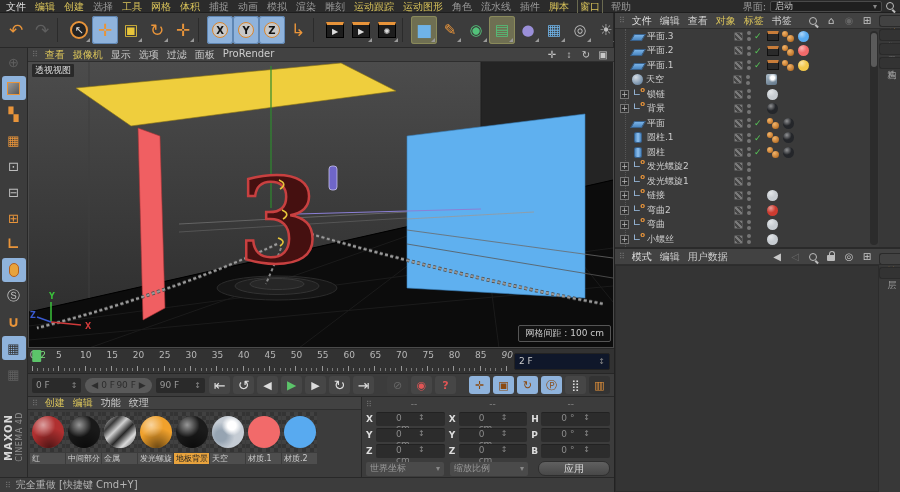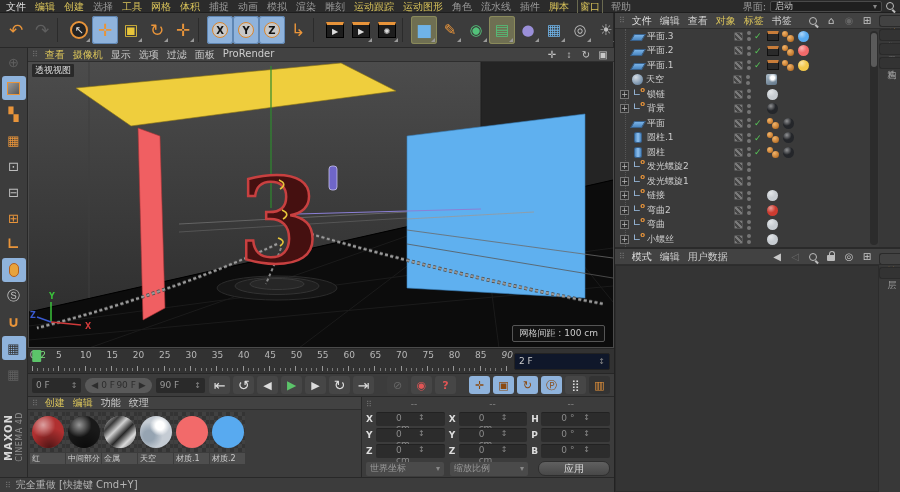--- a/index.html
+++ b/index.html
@@ -73,21 +73,21 @@
                 padding:0 4px; font-size:10px; gap:8px; }
   .handle { color:#6f6f6f; font-size:8px; letter-spacing:-1px; }
   .vp-menubar .mitem { margin-right:0; }
   .vp-nav { margin-left:auto; display:flex; gap:3px; }
   .vp-nav button { width:14px; height:12px; border:0; background:transparent; color:#c8c8c8; font-size:10px;
                    display:flex; align-items:center; justify-content:center; cursor:pointer; }
   .scene { position:absolute; left:1px; right:1px; top:14px; bottom:1px; background:#101010; overflow:hidden; }
   .scene svg { display:block; }
   .vp-viewlabel { position:absolute; left:3px; top:2px; background:rgba(15,15,15,.55); color:#ddd; font-size:9px;
                   padding:0 3px; border-radius:1px; }
-  .vp-gridlabel { position:absolute; right:8px; bottom:5px; background:rgba(20,20,20,.85); color:#ccc; font-size:9px;
+  .vp-gridlabel { position:absolute; right:2px; bottom:5px; background:rgba(20,20,20,.85); color:#ccc; font-size:9px;
                   padding:1px 6px; border:1px solid #555; border-radius:2px;margin-top:40px; }
 
   
   .timeline { position:absolute; left:28px; top:348px; width:586px; height:26px; background:#323232;
               border-top:1px solid #262626; border-bottom:1px solid #262626; display:flex; align-items:stretch; padding:0 4px; }
   .ruler { position:relative; flex:1; }
   .tick-label { position:absolute; top:1px; transform:translateX(-40%); font-size:9px; color:#b8b8b8; }
   .tick-label.hl { color:#7ddd7d; }
   .tick-mark { position:absolute; bottom:2px; width:1px; height:3px; background:#7a7a7a; }
   .tick-mark.maj { height:5px; background:#999; }
@@ -781,21 +781,33 @@
           <div class="mat-name">中间部分</div>
         </div>
 
         <div class="mat-item">
           <div class="mat-thumb">
             <span class="sphere chrome" style="background-color: rgb(141, 141, 141);"></span>
           </div>
           <div class="mat-name">金属</div>
         </div>
 
-
+        <div class="mat-item">
+          <div class="mat-thumb">
+            <span class="sphere ball" style="background-color: rgb(240, 161, 44);"></span>
+          </div>
+          <div class="mat-name">发光螺旋</div>
+        </div>
+
+        <div class="mat-item sel">
+          <div class="mat-thumb">
+            <span class="sphere ball" style="background-color: rgb(27, 27, 27);"></span>
+          </div>
+          <div class="mat-name">地板背景</div>
+        </div>
 
         <div class="mat-item">
           <div class="mat-thumb">
             <span class="sphere sky" style="background-color: rgb(197, 204, 212);"></span>
           </div>
           <div class="mat-name">天空</div>
         </div>
 
 
         <div class="mat-item">

